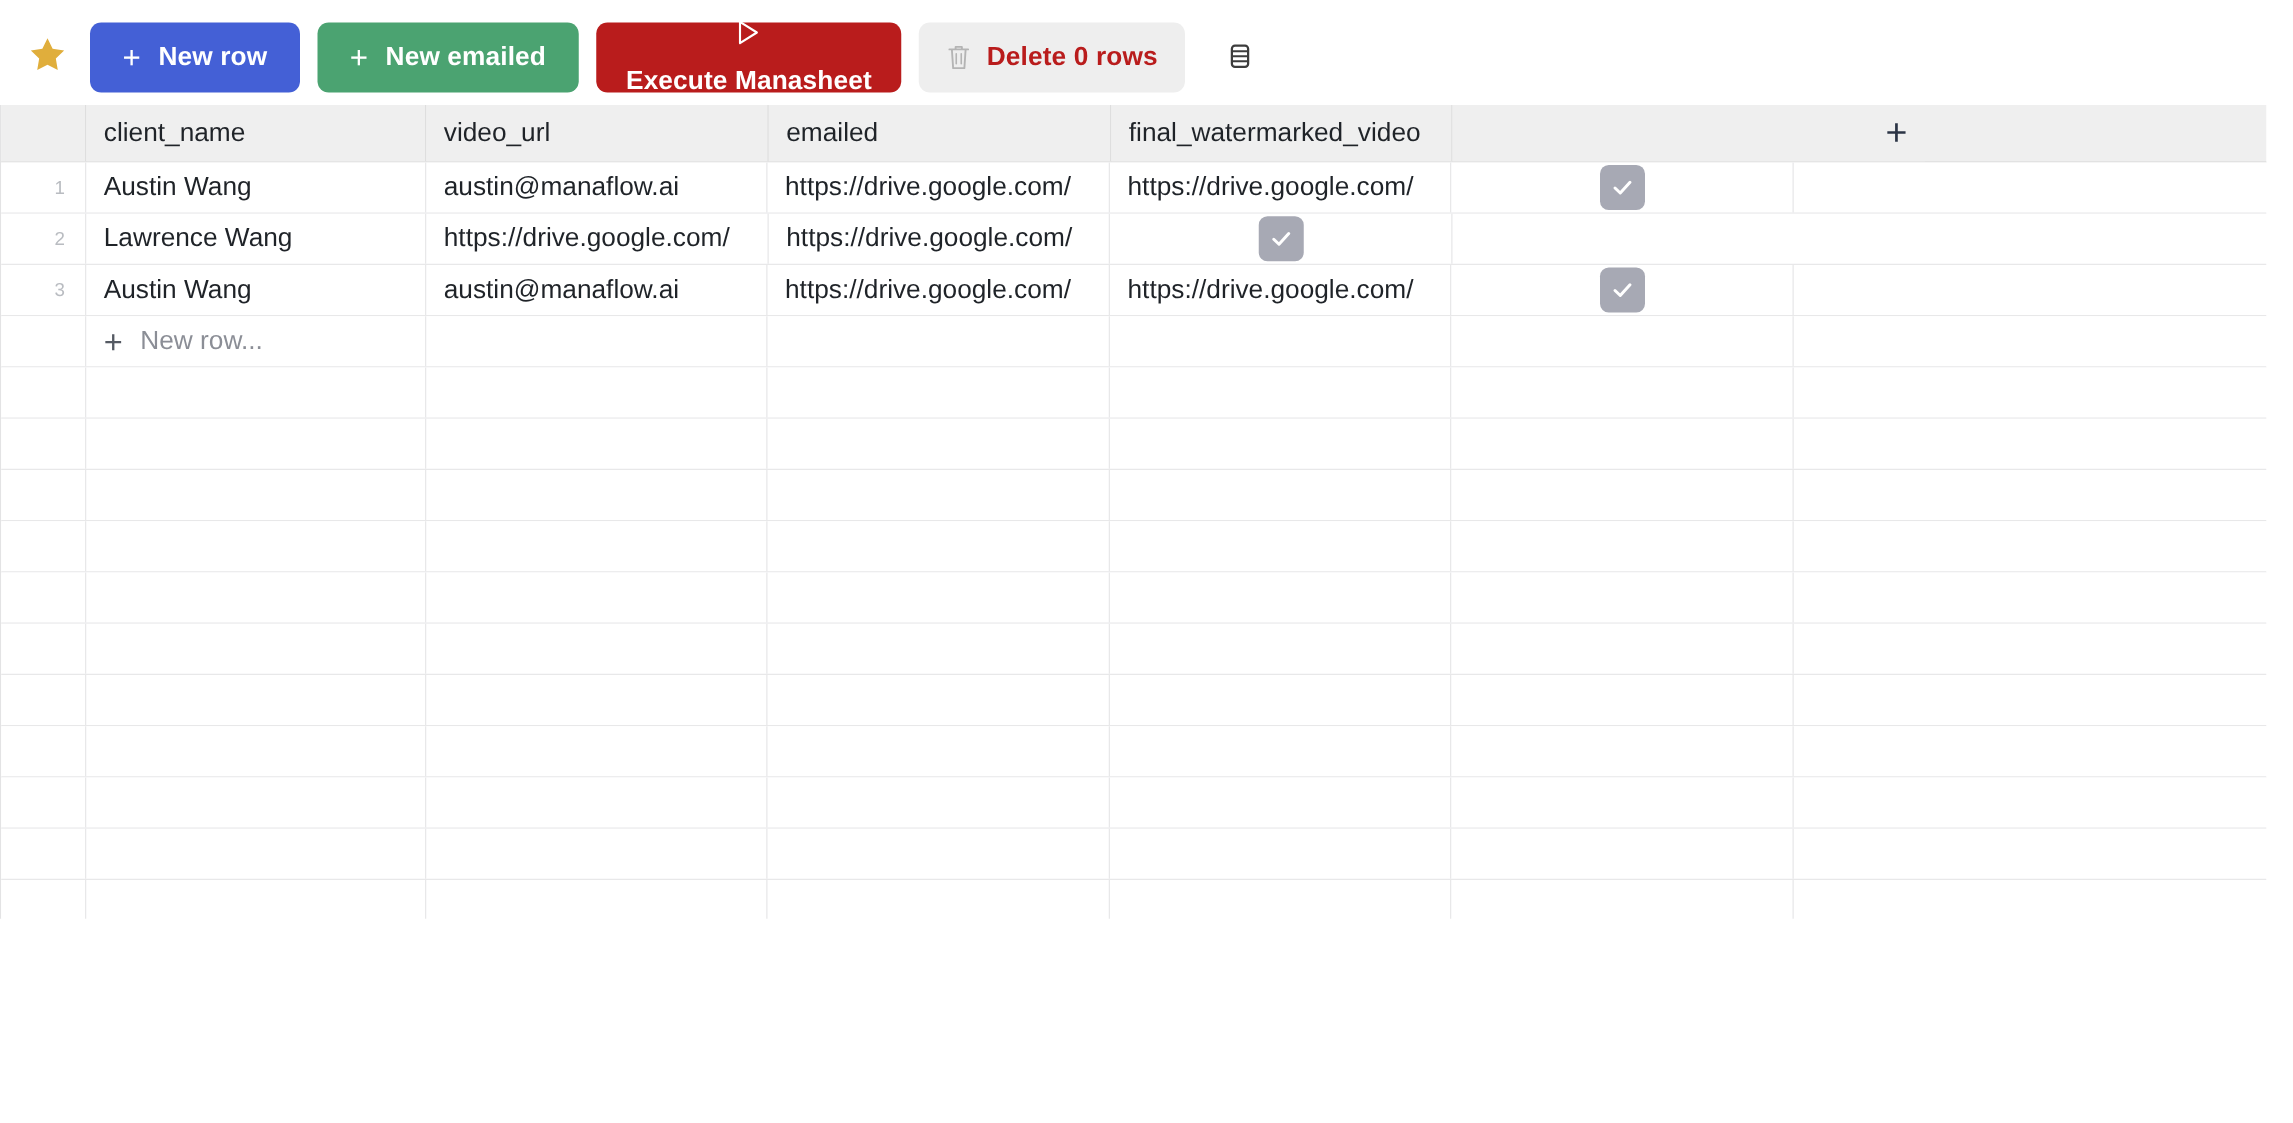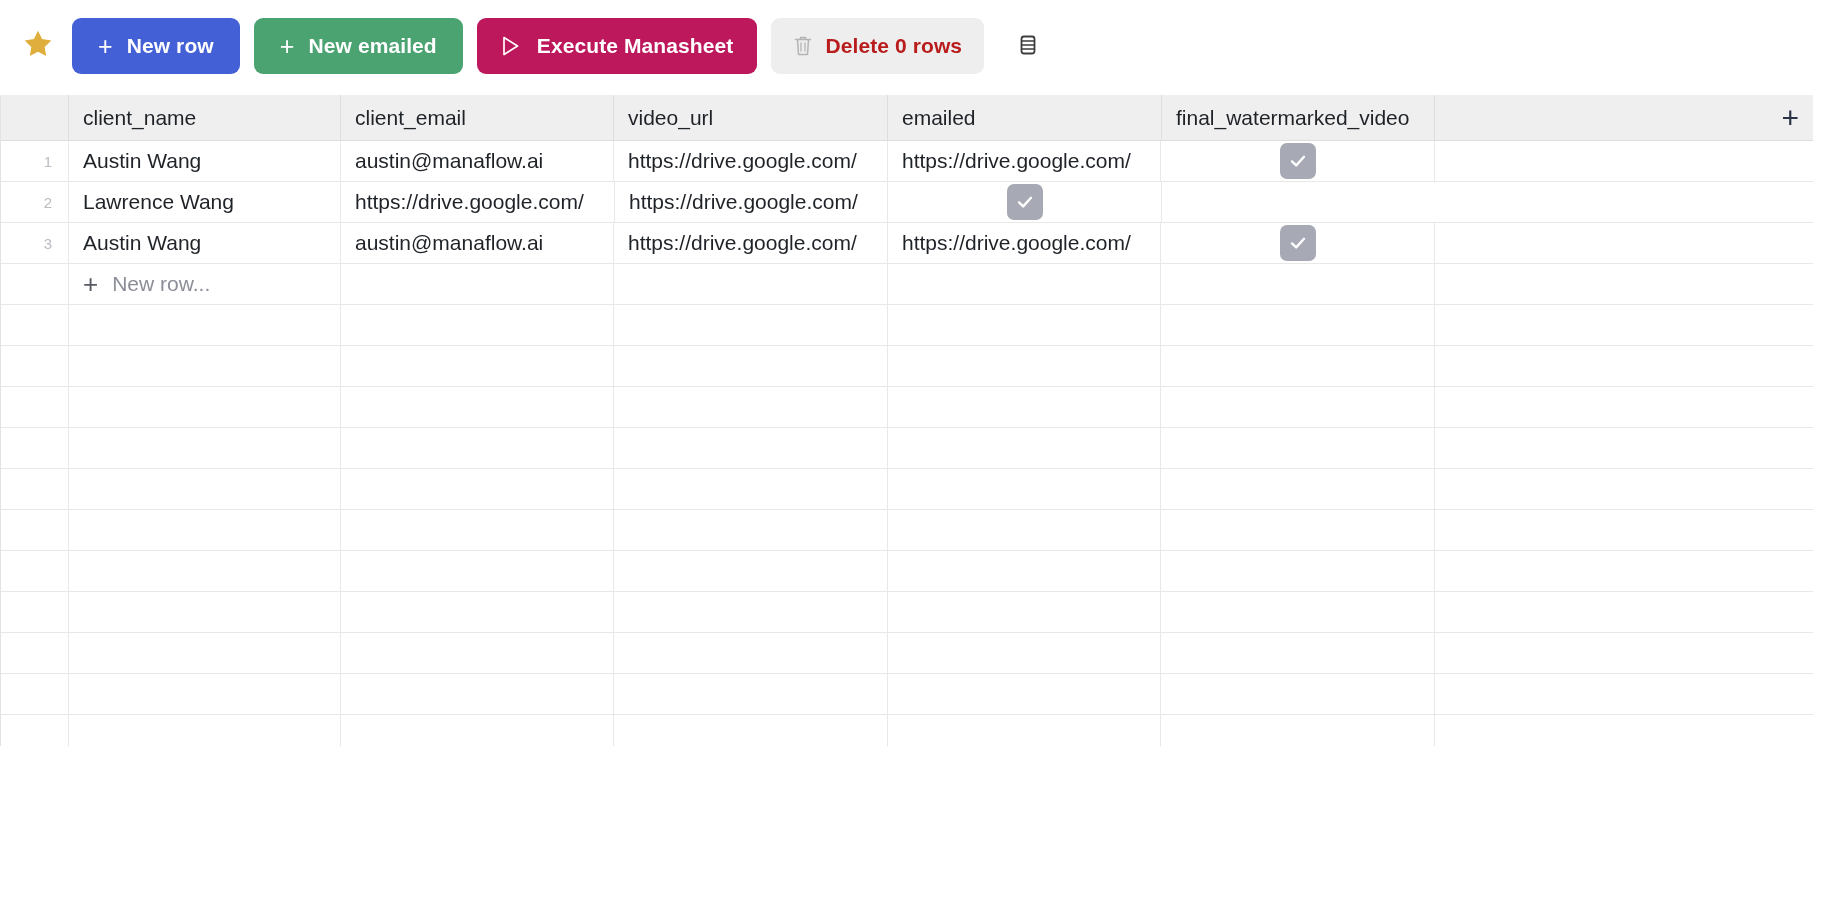--- a/index.html
+++ b/index.html
@@ -65,21 +65,21 @@
 
   .tb-btn .glyph {
     font-size: 25px;
     font-weight: 400;
     line-height: 1;
     display: inline-block;
   }
 
   .btn-newrow   { background: #4460d6; }
   .btn-newcol   { background: #4ba371; }
-  .btn-execute  { background: #be185d; padding: 0 24px; gap: 16px; }
+  .btn-execute  { background: #b91c1c; padding: 0 24px; gap: 16px; flex-direction: column; }
   .btn-delete   {
     background: #eeeeee;
     color: #b91c1c;
     gap: 12px;
     padding: 0 22px;
     margin-right: 22px;
   }
   .play-outline {
     width: 20px; height: 22px;
     display: inline-block;
@@ -101,21 +101,21 @@
     background: transparent;
     border: none;
     cursor: pointer;
     padding: 0;
   }
 
   
   .grid {
     position: absolute;
     left: 0;
-    top: 95px;
+    top: 84px;
     width: 1834px;
     height: 651px;
     overflow: hidden;
     background: #ffffff;
   }
 
   .grid-inner {
     position: relative;
     width: 1812px;
     border-left: 1px solid #e3e3e4;
@@ -264,21 +264,20 @@
     </button>
 
   </div>
 
   <div class="grid">
     <div class="grid-inner" id="grid-inner">
 
       <div class="row header">
         <div class="cell c-rownum"></div>
         <div class="cell c-name">client_name</div>
-        <div class="cell c-email">client_email</div>
         <div class="cell c-video">video_url</div>
         <div class="cell c-emailed" style="justify-content:flex-start;padding-left:14px;">emailed</div>
         <div class="cell c-final">final_watermarked_video</div>
         <div class="cell c-tail">
           <span class="add-col-plus">+</span>
         </div>
       </div>
 
       <div id="rows-container">
           <div class="row">

